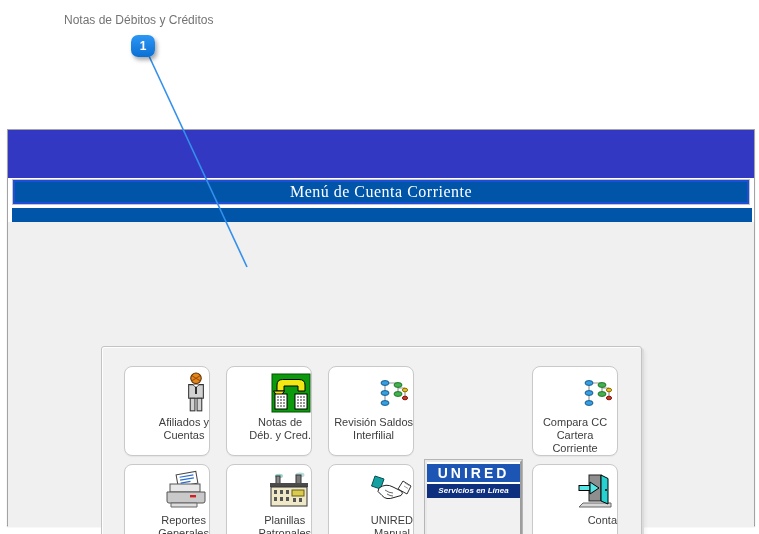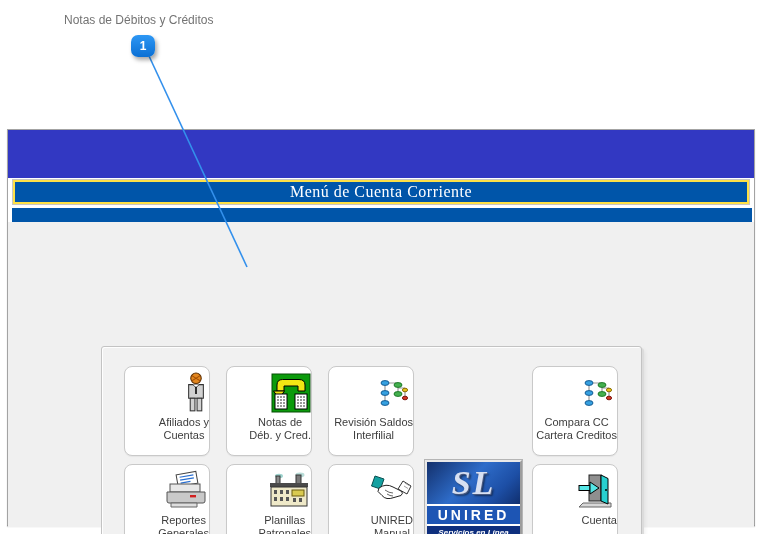--- a/index.html
+++ b/index.html
@@ -18,21 +18,21 @@
   
   .app-window{
     position:absolute;left:7px;top:129px;width:748px;height:397px;
     background:#f0f0f0;border:1px solid #a3a3a3;border-bottom-color:#8b8b8b;
     box-sizing:border-box;box-shadow:0 1px 1px rgba(0,0,0,.18);
   }
   .header-band{position:absolute;left:0;top:0;width:100%;height:48px;background:#3238c2;}
   .title-zone{position:absolute;left:0;top:48px;width:100%;height:44px;background:#ffffff;}
   .title-frame{
     position:absolute;left:4px;top:49px;width:738px;height:26px;box-sizing:border-box;
-    background:#fde047;border:1px solid #c6c6c6;padding:2px;
+    background:#1d4ed8;border:1px solid #c6c6c6;padding:2px;
   }
   .title-bar{width:100%;height:100%;background:#0055a9;display:flex;align-items:center;justify-content:center;box-sizing:border-box;}
   .title-text{color:#ffffff;font-family:"Liberation Serif",serif;font-size:16px;letter-spacing:.5px;}
   .sub-bar{position:absolute;left:4px;top:78px;width:740px;height:14px;background:#0055a9;}
   .window-body{position:absolute;left:0;top:92px;width:100%;height:305px;background:#f0f0f0;}
 
   
   .menu-panel{
     position:absolute;left:93px;top:124px;width:541px;height:211px;box-sizing:border-box;
     background:#f1f1f1;border:1px solid #c3c3c3;border-radius:3px;
@@ -161,21 +161,21 @@
             <ellipse cx="8" cy="6" rx="4" ry="2.4" fill="#35a0e0" stroke="#175d94"></ellipse>
             <ellipse cx="8" cy="16" rx="4" ry="2.4" fill="#35a0e0" stroke="#175d94"></ellipse>
             <ellipse cx="8" cy="26" rx="4" ry="2.4" fill="#35a0e0" stroke="#175d94"></ellipse>
             <ellipse cx="21" cy="8" rx="4" ry="2.4" fill="#44b04e" stroke="#1f7a2a"></ellipse>
             <ellipse cx="21" cy="17" rx="4" ry="2.4" fill="#44b04e" stroke="#1f7a2a"></ellipse>
             <ellipse cx="28" cy="13" rx="2.6" ry="1.8" fill="#e6c21a" stroke="#8a6d00"></ellipse>
             <ellipse cx="28" cy="21" rx="2.6" ry="1.8" fill="#d23424" stroke="#7a150c"></ellipse>
           </svg>
         </div>
         <div class="tile-label">Compara CC
-Cartera Creditos</div>
+Cartera Corriente</div>
       </div>
 
       <div class="tile r2 c1">
         <div class="icon-box">
           <svg width="46" height="42" viewBox="0 0 46 40">
             <g transform="rotate(-10 24 8)">
               <rect x="14" y="2" width="20" height="12" fill="#fff" stroke="#444"></rect>
               <path d="M17 5 h14 M17 8 h14 M17 11 h10" stroke="#2a6fd0" stroke-width="1.2"></path>
             </g>
             <rect x="7" y="13" width="30" height="8" fill="#e8e8e8" stroke="#555"></rect>
@@ -222,36 +222,33 @@
             <path d="M38 8 l4 2.5 M37 11 l4 2.5" stroke="#888" stroke-width=".8"></path>
             <path d="M12 13 q7 -5 14 -1 l8 4 q3 2 0 4.5 l-7 2 q-8 3 -12 -2 l-4 -4 z" fill="#fff" stroke="#222"></path>
             <path d="M18 15 q4 3 8 3 M20 19 q3 2 6 2" stroke="#555" stroke-width=".9" fill="none"></path>
           </svg>
         </div>
         <div class="tile-label">UNIRED
 Manual</div>
       </div>
 
       <div class="logo-tile">
-        <div class="logo-top">
-          <span class="logo-initials">SL</span>
-        </div>
         <div class="logo-mid">UNIRED</div>
         <div class="logo-bottom">Servicios en Línea</div>
       </div>
 
       <div class="tile r2 c5">
         <div class="icon-box">
           <svg width="40" height="38" viewBox="0 0 40 36">
             <path d="M6 30 h28 v4 H2 z" fill="#d8d8d8" stroke="#666"></path>
             <rect x="12" y="2" width="12" height="26" fill="#8f8f8f" stroke="#222"></rect>
             <path d="M24 2 L31 5.5 V31 L24 28 Z" fill="#28d0d0" stroke="#000"></path>
             <circle cx="29" cy="17" r="1" fill="#000"></circle>
             <rect x="2" y="12.5" width="11" height="5" fill="#55e6e6" stroke="#000"></rect>
             <path d="M13 9 l9 6 -9 6 z" fill="#55e6e6" stroke="#000"></path>
           </svg>
         </div>
-        <div class="tile-label">Cuenta</div>
+        <div class="tile-label">Conta</div>
       </div>
 
     </div>
   </div>
 </div>
 
 </body></html>

